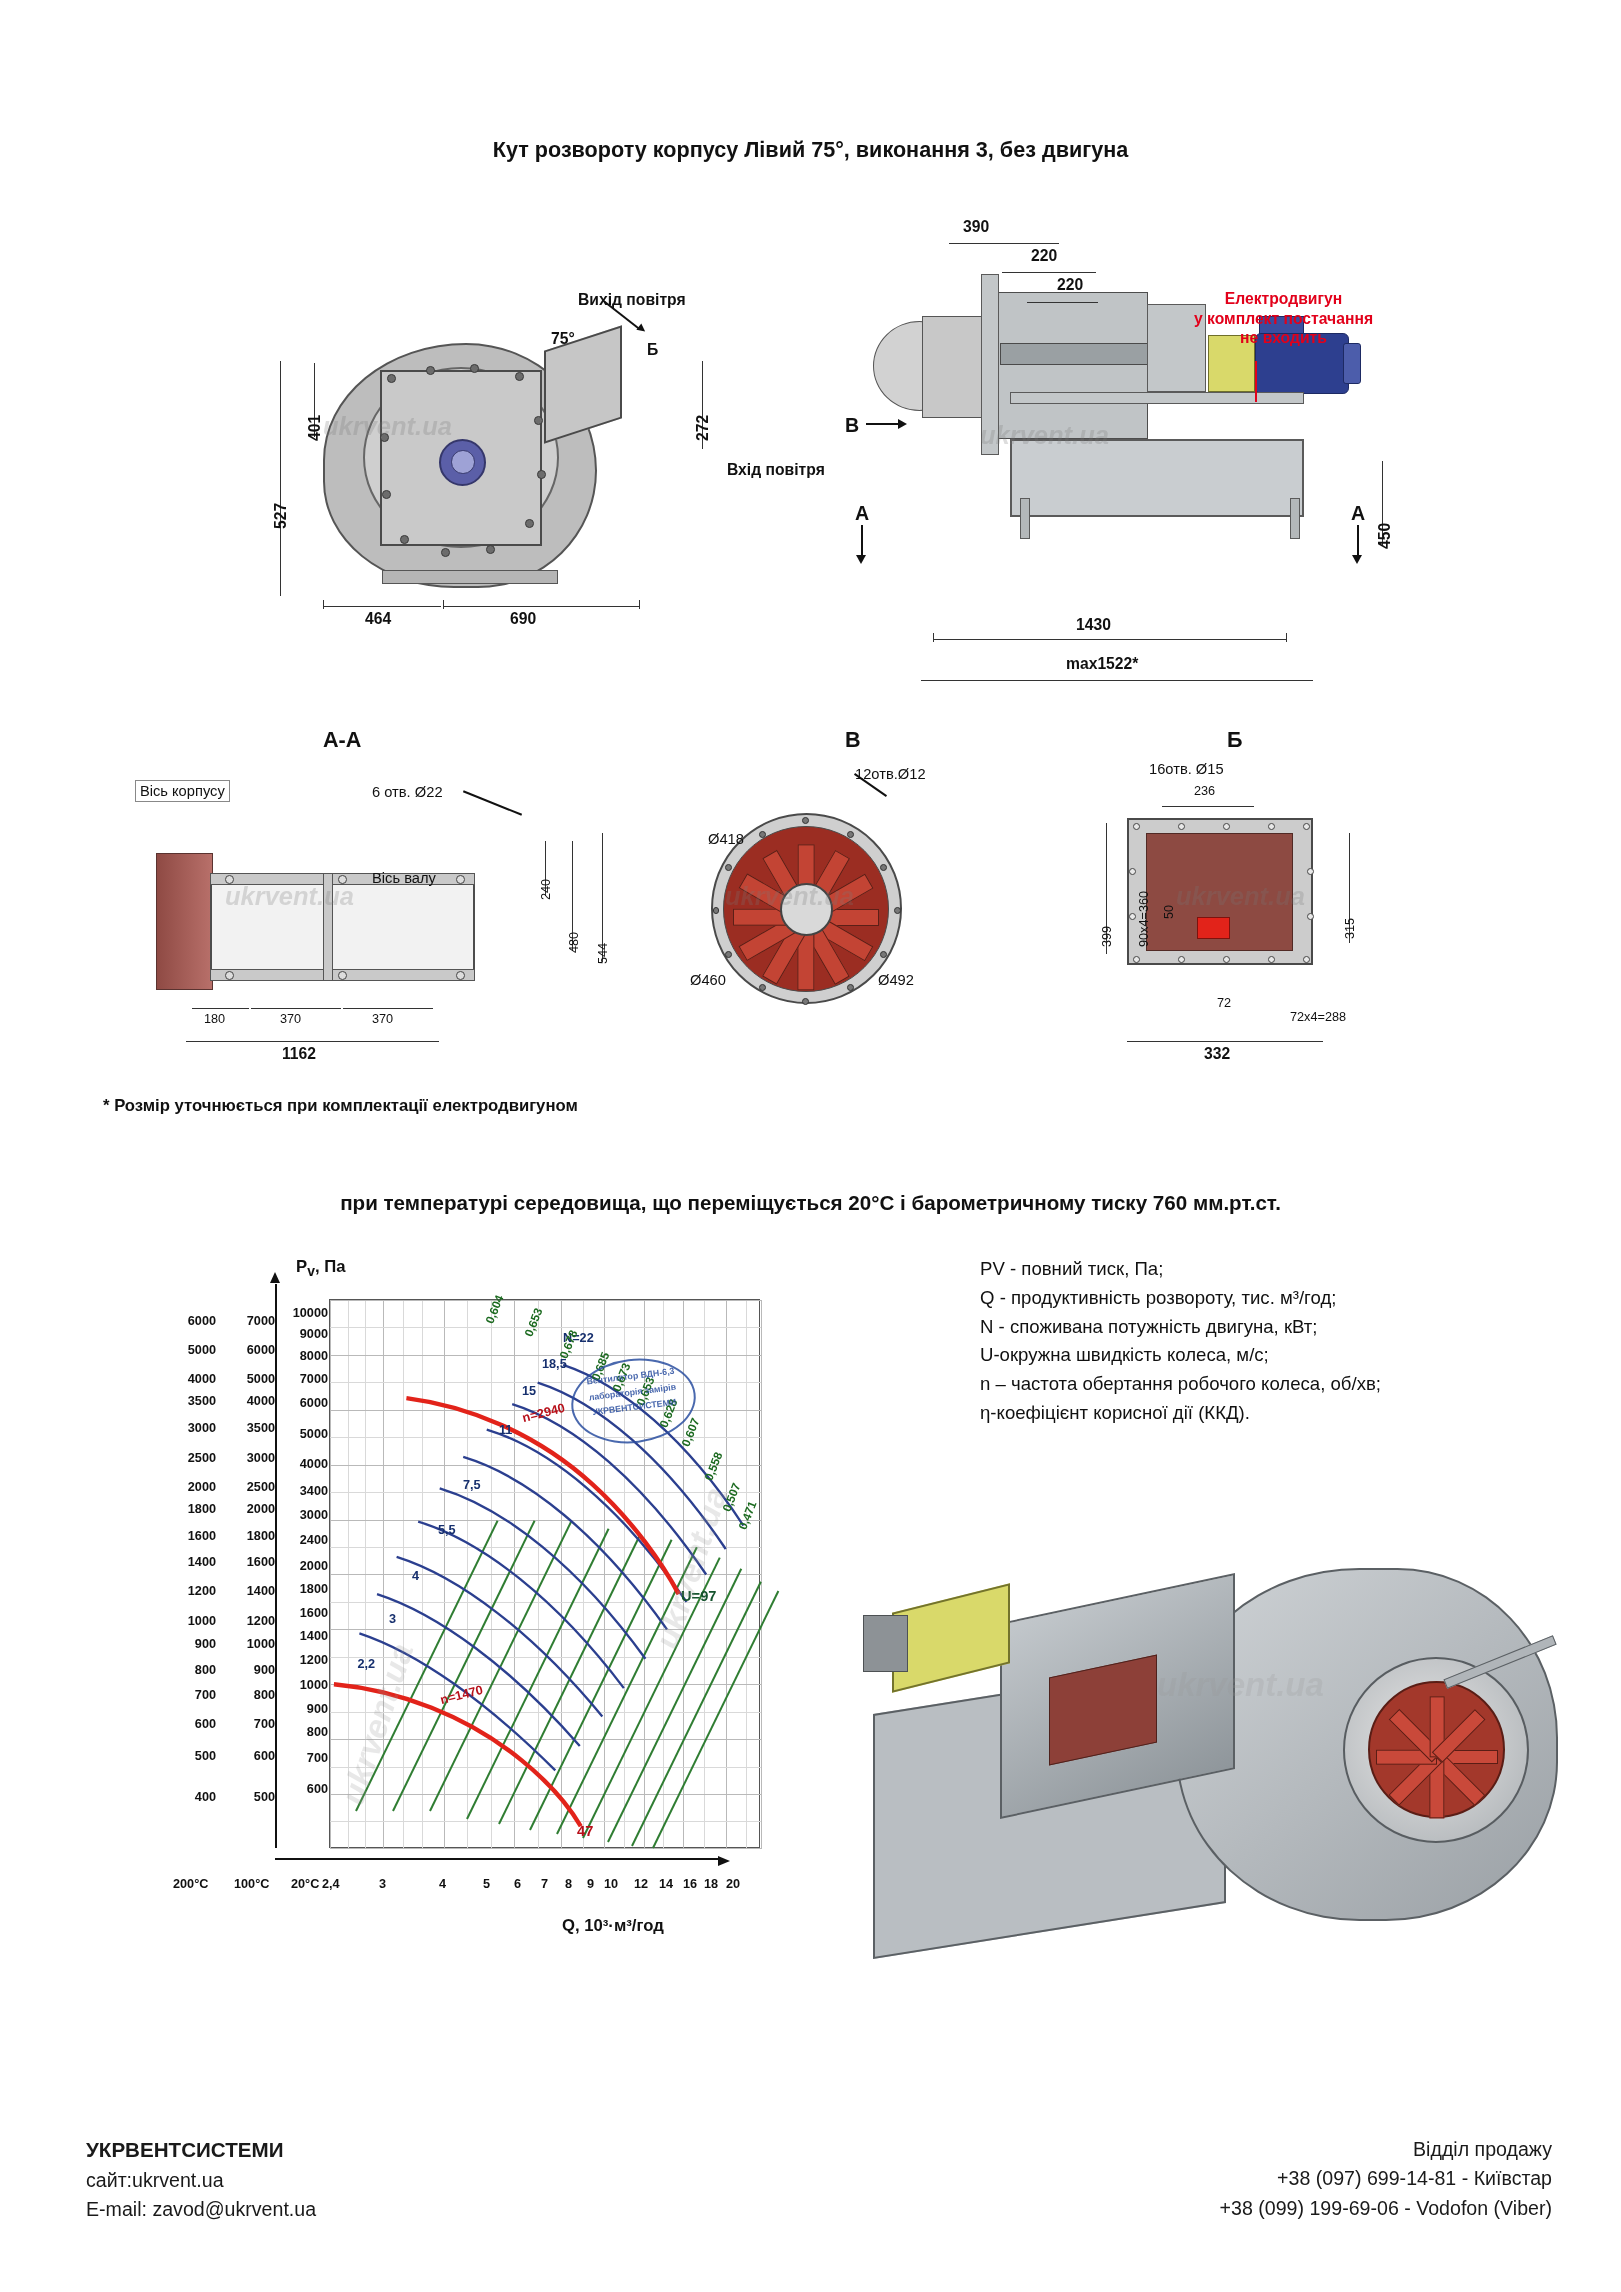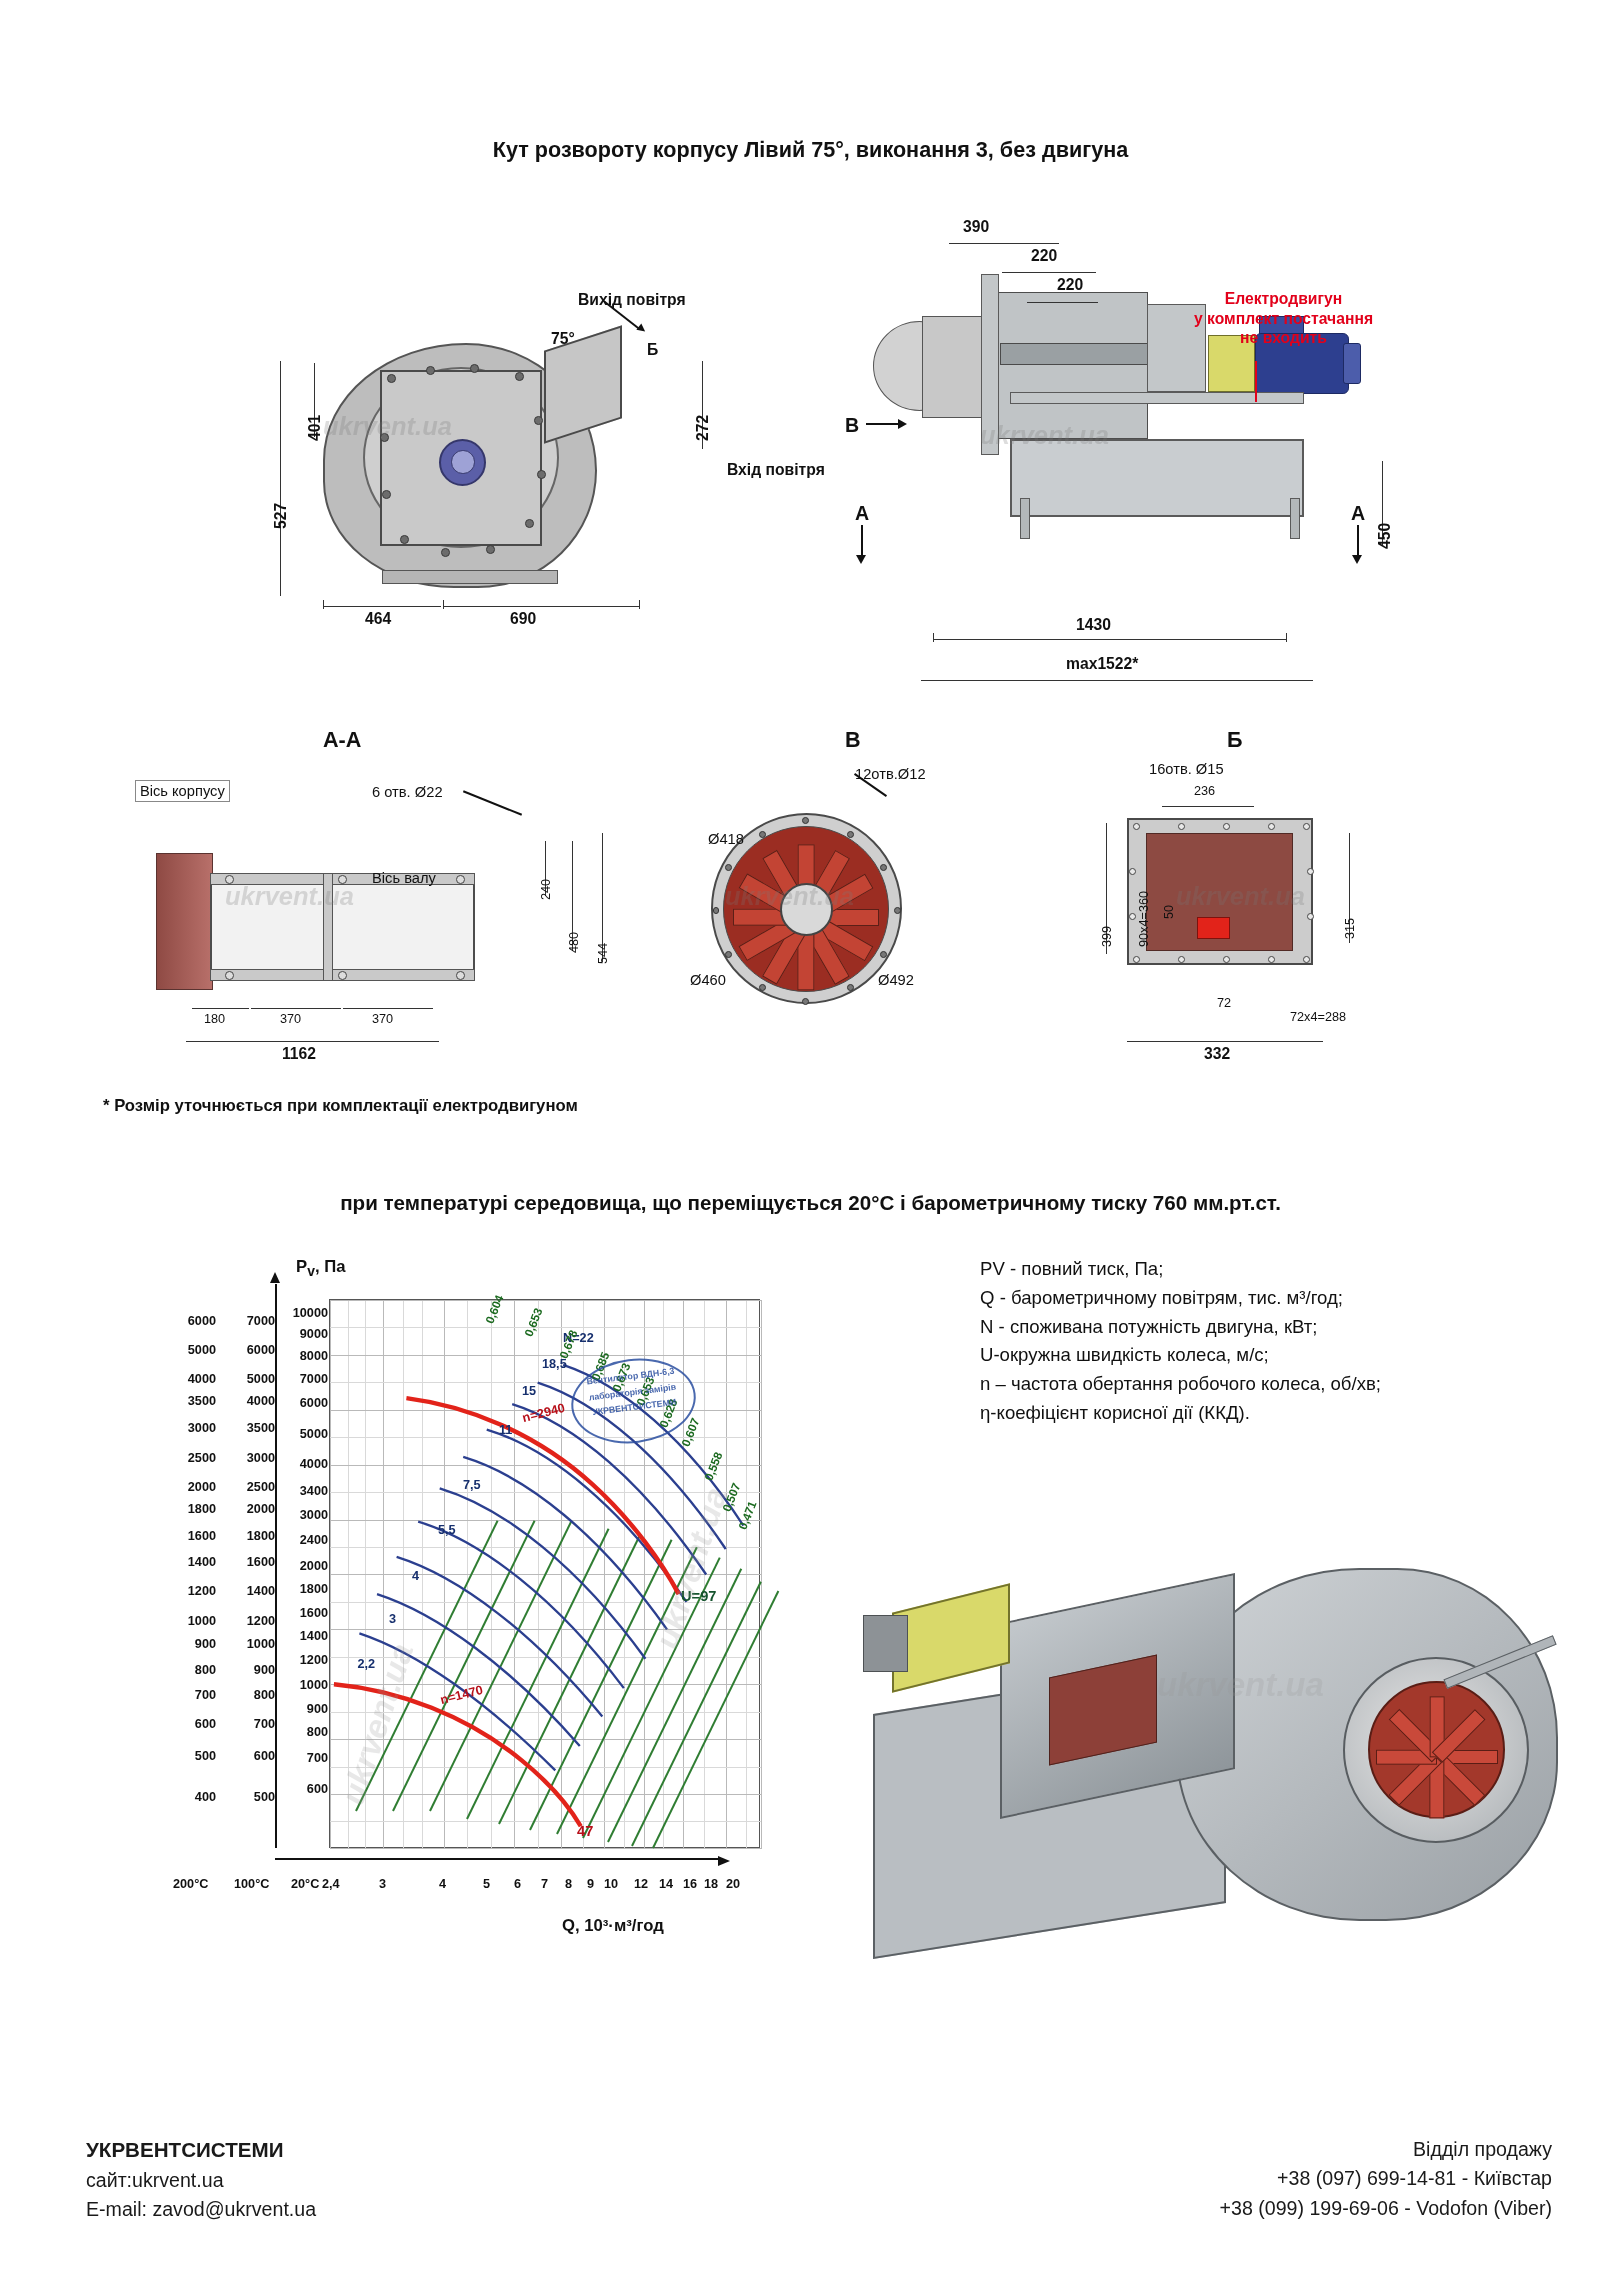--- a/index.html
+++ b/index.html
@@ -649,21 +649,21 @@
       <div class="tickcol" style="left:159px; top:433px;">1000</div>
       <div class="tickcol" style="left:159px; top:457px;">900</div>
       <div class="tickcol" style="left:159px; top:480px;">800</div>
       <div class="tickcol" style="left:159px; top:506px;">700</div>
       <div class="tickcol" style="left:159px; top:537px;">600</div>
     </div>
   </div>
 
   <div class="legend-txt">
     <div>PV - повний тиск, Па;</div>
-    <div>Q - барометричному повітрям, тис. м³/год;</div>
+    <div>Q - продуктивність розвороту, тис. м³/год;</div>
     <div>N - споживана потужність двигуна, кВт;</div>
     <div>U-окружна швидкість колеса, м/с;</div>
     <div>n – частота обертання робочого колеса, об/хв;</div>
     <div>η-коефіцієнт корисної дії (ККД).</div>
   </div>
 
   <div id="photo">
     <div class="p-frame"></div>
     <div class="p-body"></div>
     <div class="p-duct"></div>

